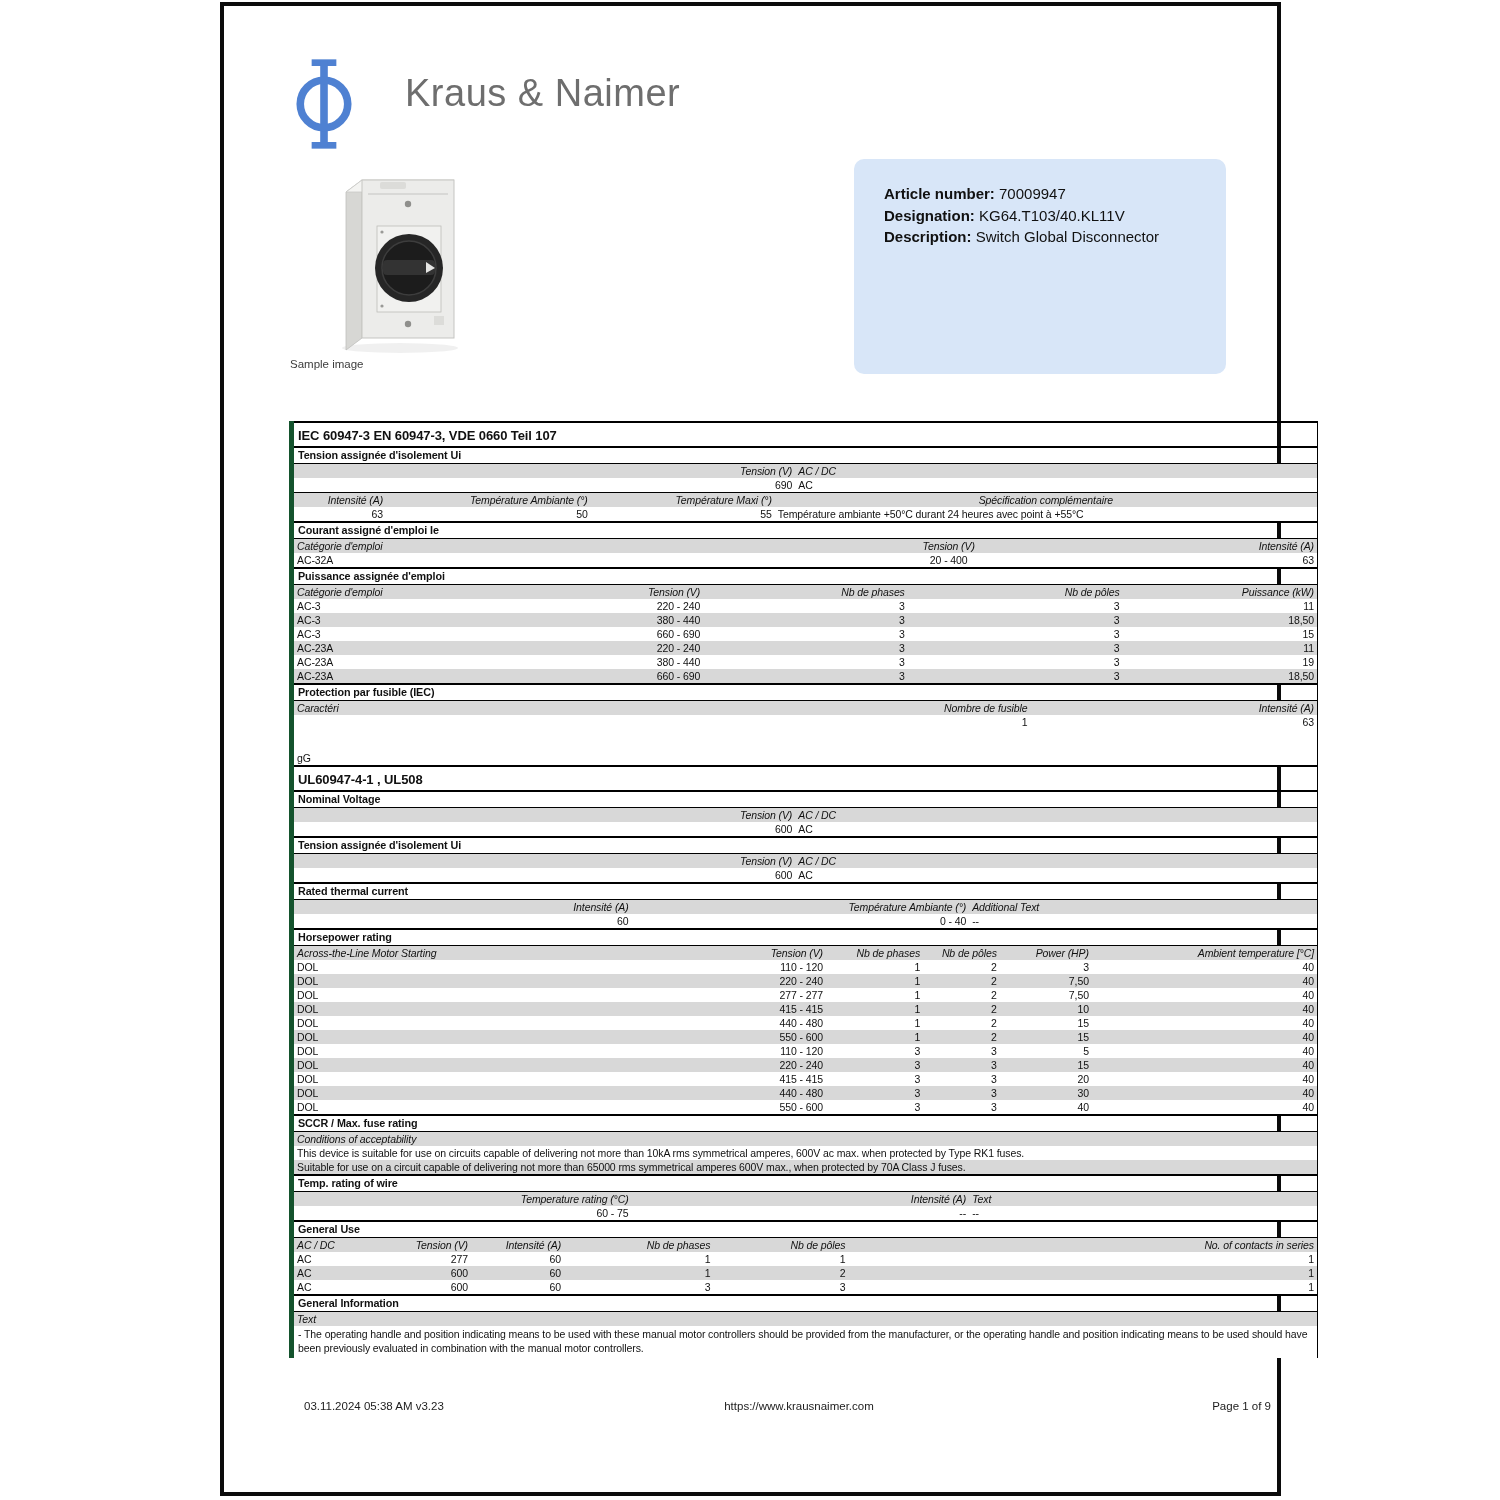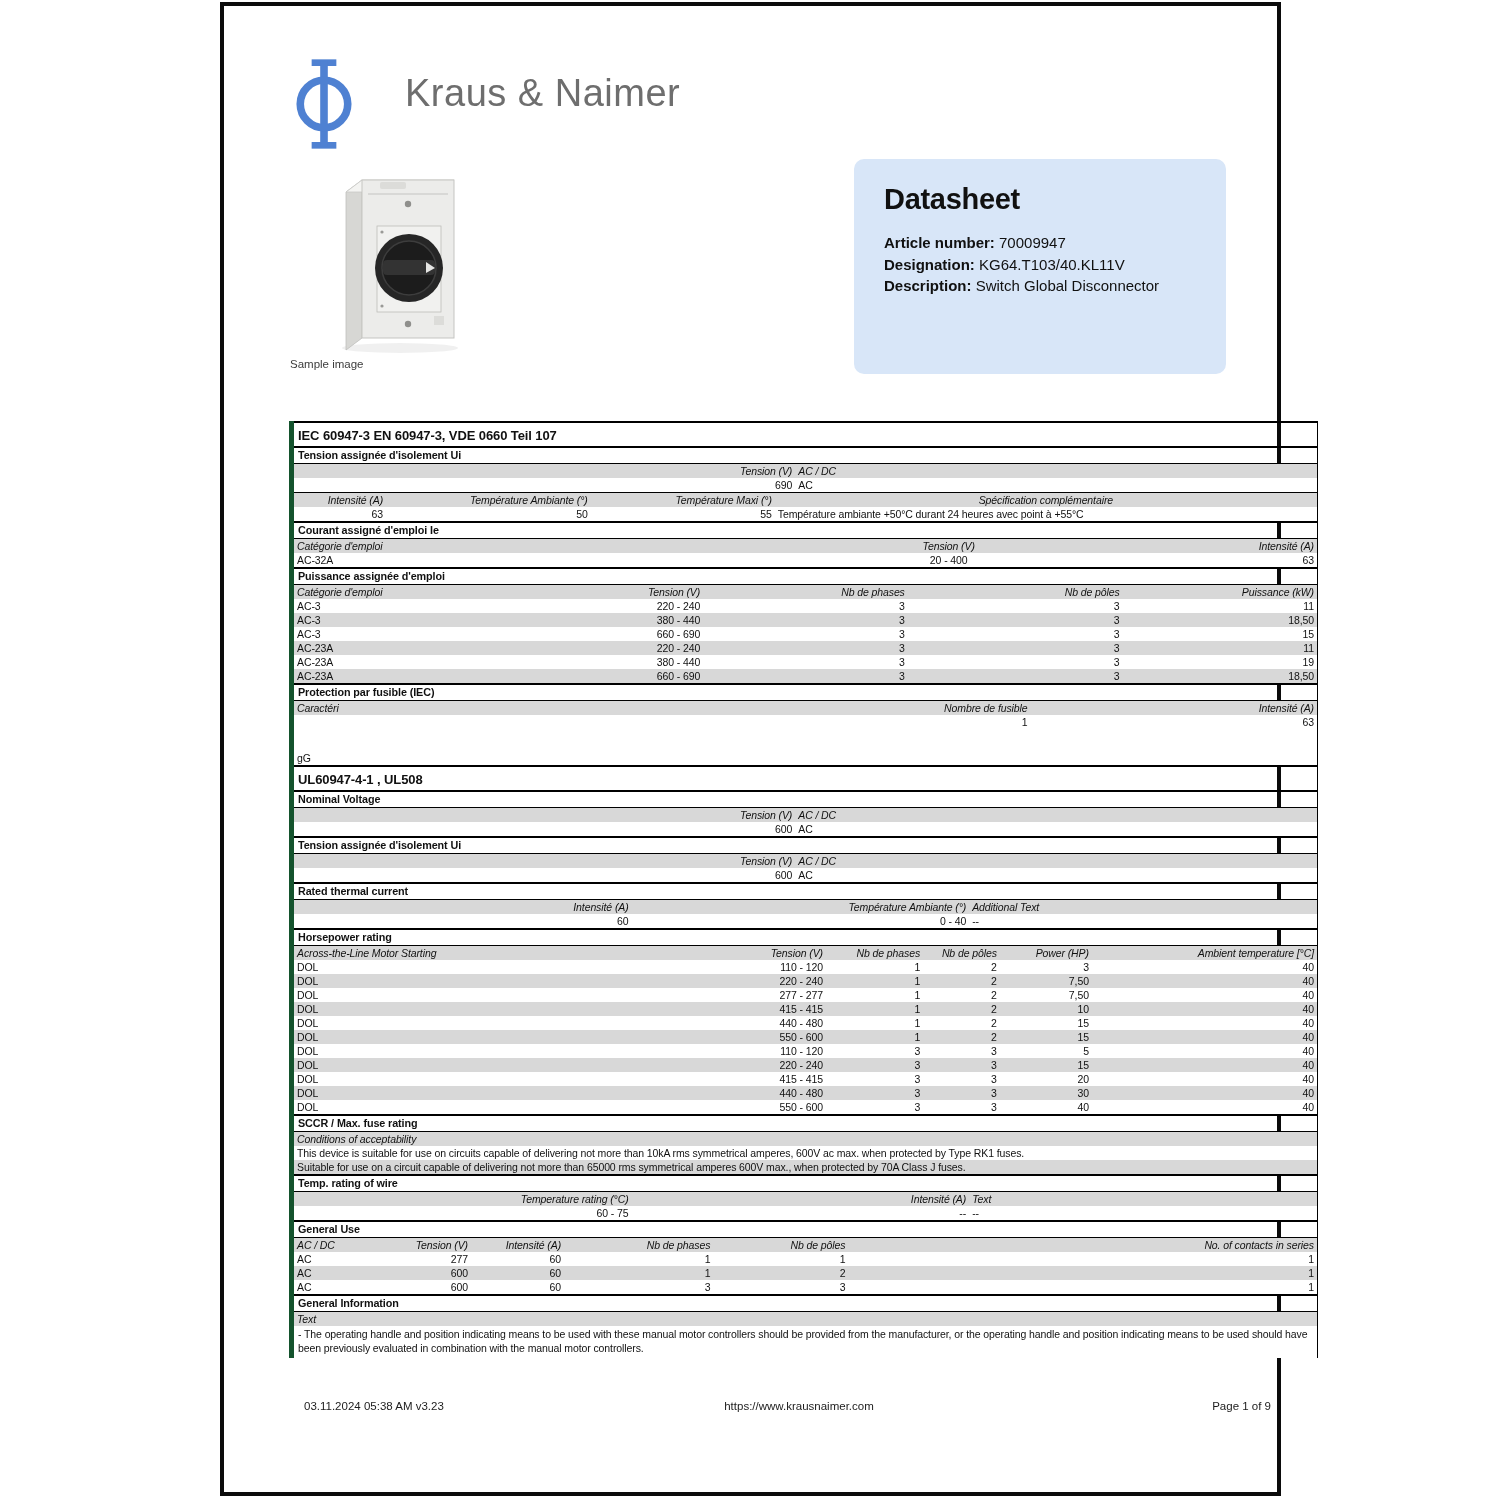--- a/index.html
+++ b/index.html
@@ -78,21 +78,20 @@
       <circle cx="60" cy="142" r="1.6" fill="#9a9a97"></circle>
       <circle cx="87" cy="104" r="34" fill="#262626"></circle>
       <circle cx="87" cy="104" r="27" fill="#1c1c1c" stroke="#3d3d3d" stroke-width="1.5"></circle>
       <rect x="61" y="96" width="52" height="15" rx="4" fill="#333333"></rect>
       <polygon points="104,98 113,104 104,109" fill="#e6e6e4"></polygon>
       <rect x="112" y="152" width="10" height="9" fill="#dcdcd9"></rect>
     </svg>
     <div class="sample-label">Sample image</div>
 
     <div class="card">
-      <div class="card-title">Datasheet</div>
       <div class="card-field">
         <b>Article number:</b>
         <span>70009947</span>
       </div>
       <div class="card-field">
         <b>Designation:</b>
         <span>KG64.T103/40.KL11V</span>
       </div>
       <div class="card-field">
         <b>Description:</b>

